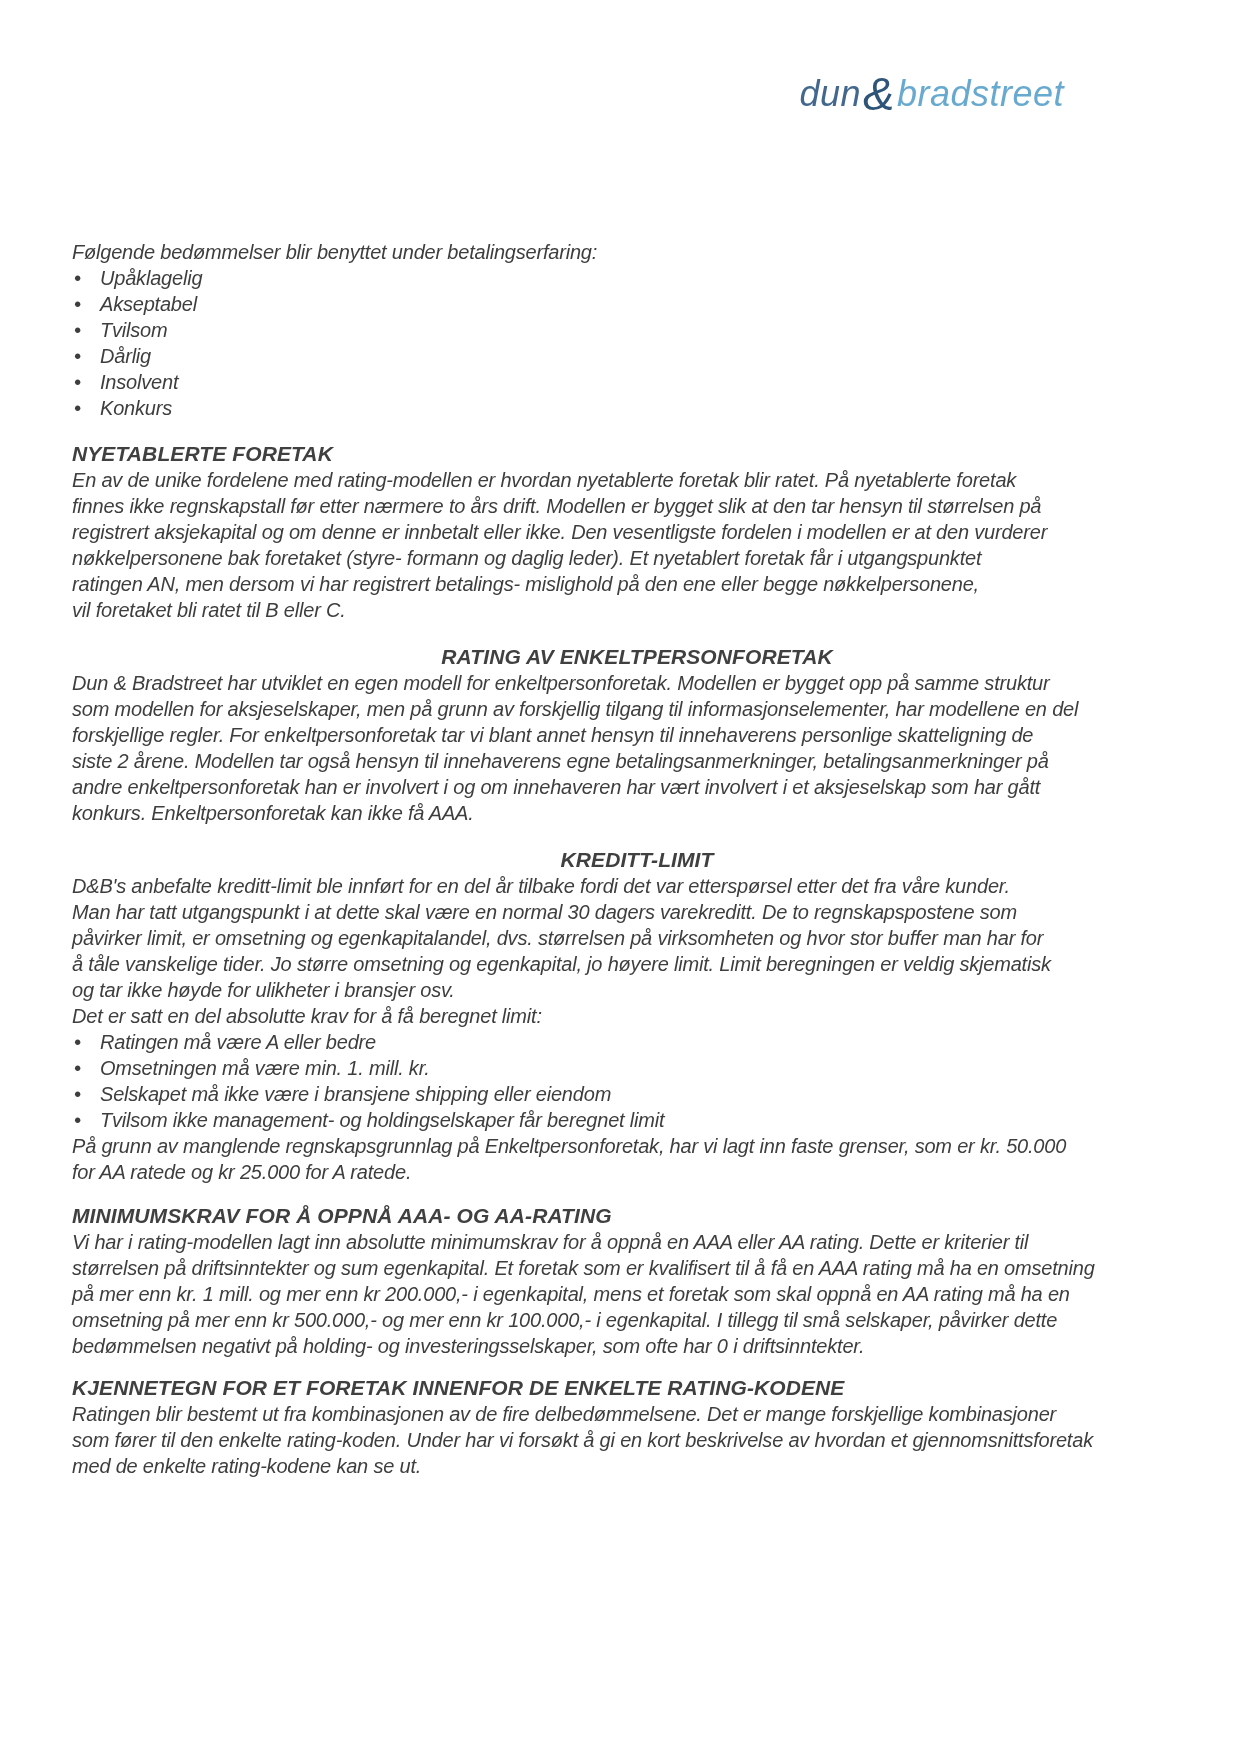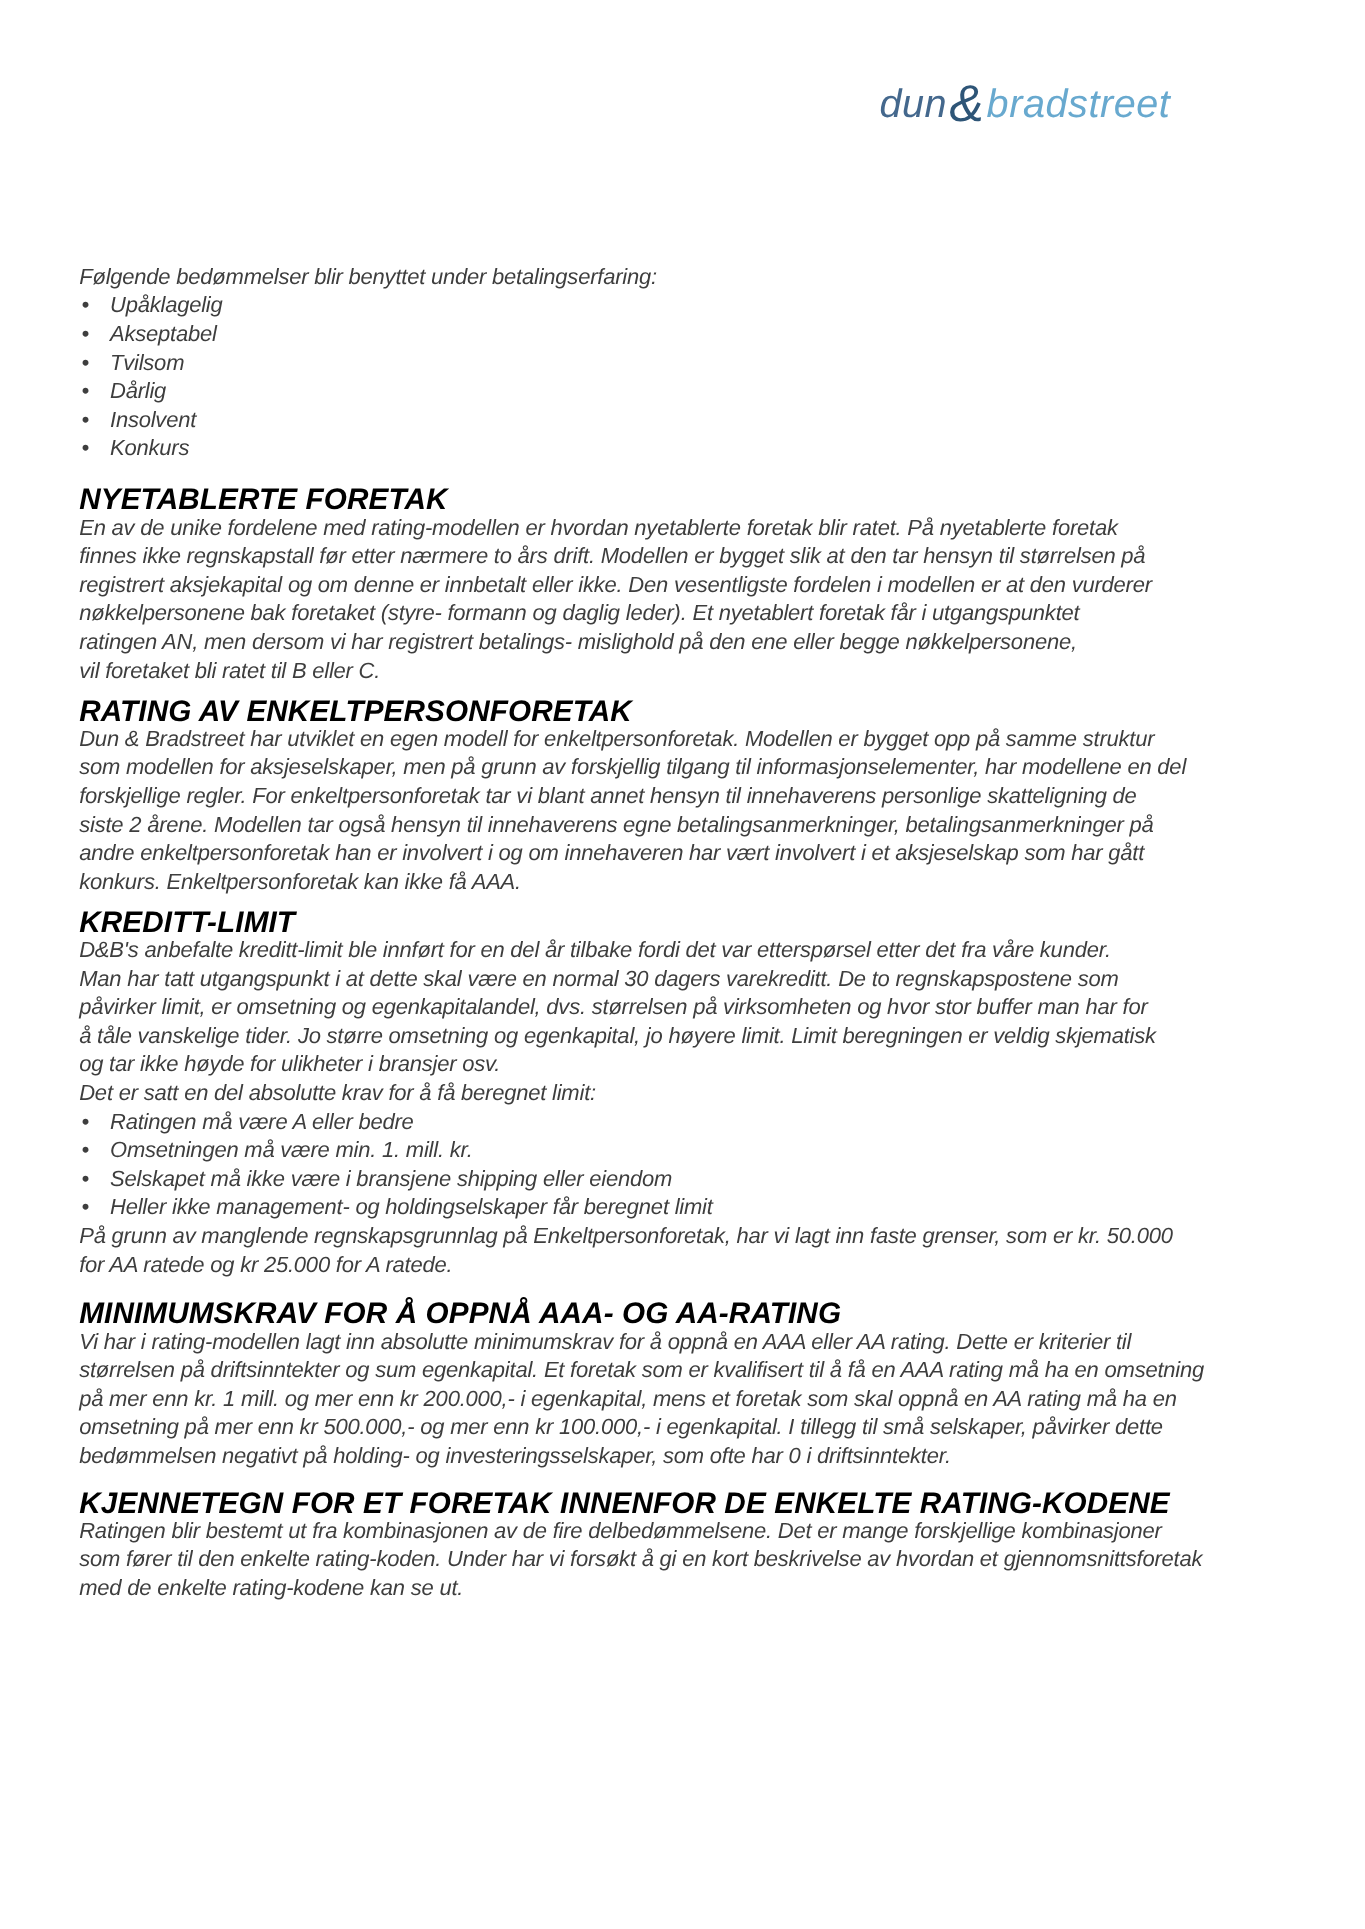--- a/index.html
+++ b/index.html
@@ -41,31 +41,31 @@
     color:#3e3e3e;
     font-size:20px;
     line-height:26px;
     letter-spacing:-0.2px;
   }
   .content p{margin:0;}
   .body-par{white-space:pre;}
   .lead{margin:0;}
   h2{
     margin:21px 0 0 0;
-    font-size:27px;
+    font-size:21px;
     line-height:26px;
     font-weight:700;
-    color:#000000;
+    color:#404040;
     letter-spacing:0.1px;
   }
   .mt6{margin-top:6px;}
   .mt16{margin-top:16px;}
   .mt18{margin-top:18px;}
   .mt20{margin-top:20px;}
-  .mt21{margin-top:10px;}
+  .mt21{margin-top:21px;text-align:center;}
   .mt23{margin-top:23px;}
   .bullets{margin:0;}
   .bullet-item{line-height:26px;display:flex;}
   .dot{
     display:inline-block;
     width:26px;
     flex:0 0 26px;
     text-align:left;
     padding-left:2px;
   }
@@ -154,21 +154,21 @@
       <div class="bullet-item">
           <span class="dot">•</span>
           <span>Omsetningen må være min. 1. mill. kr.</span>
         </div>
       <div class="bullet-item">
           <span class="dot">•</span>
           <span>Selskapet må ikke være i bransjene shipping eller eiendom</span>
         </div>
       <div class="bullet-item">
           <span class="dot">•</span>
-          <span>Heller ikke management- og holdingselskaper får beregnet limit</span>
+          <span>Tvilsom ikke management- og holdingselskaper får beregnet limit</span>
         </div>
     </div>
 
     <p class="body-par mt23">På grunn av manglende regnskapsgrunnlag på Enkeltpersonforetak, har vi lagt inn faste grenser, som er kr. 50.000
 for AA ratede og kr 25.000 for A ratede.</p>
 
     <h2 class="mt18">MINIMUMSKRAV FOR Å OPPNÅ AAA- OG AA-RATING</h2>
     <p class="body-par">Vi har i rating-modellen lagt inn absolutte minimumskrav for å oppnå en AAA eller AA rating. Dette er kriterier til
 størrelsen på driftsinntekter og sum egenkapital. Et foretak som er kvalifisert til å få en AAA rating må ha en omsetning
 på mer enn kr. 1 mill. og mer enn kr 200.000,- i egenkapital, mens et foretak som skal oppnå en AA rating må ha en

